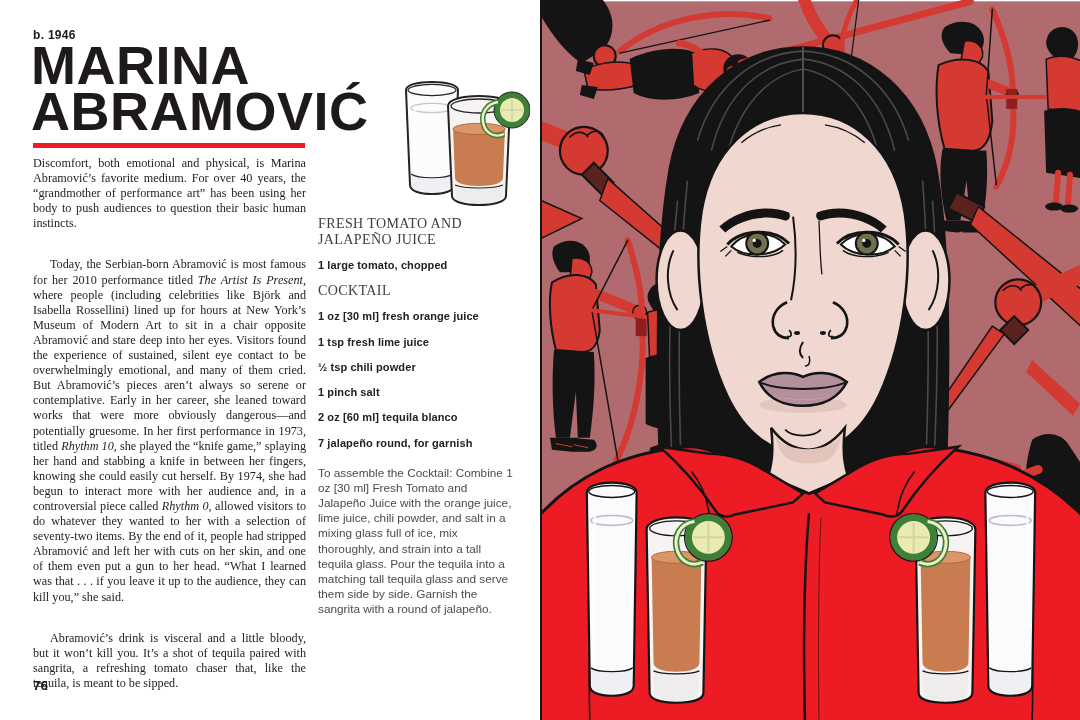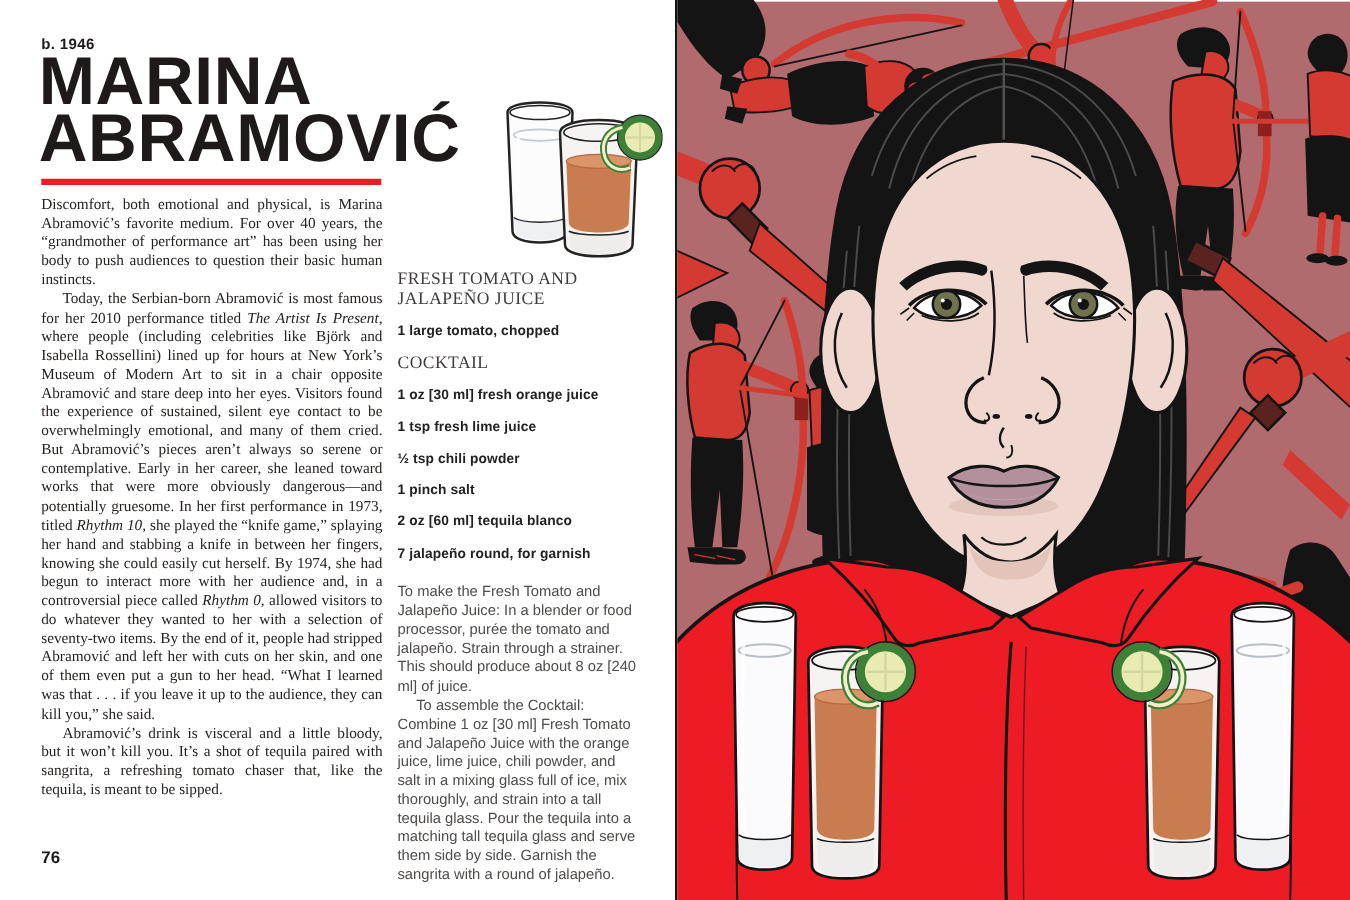--- a/index.html
+++ b/index.html
@@ -11,21 +11,21 @@
   html,body{width:1080px;height:720px;overflow:hidden;background:#ffffff;}
   body{font-family:"Liberation Sans",sans-serif;position:relative;}
 
   .left-page{position:absolute;left:0;top:0;width:596px;height:720px;background:#fff;}
   .birth{position:absolute;left:33px;top:28px;font-size:12px;font-weight:bold;color:var(--ink);letter-spacing:.3px;}
   .title{position:absolute;left:31px;top:42px;font-size:54px;line-height:46px;font-weight:800;color:var(--ink);letter-spacing:.5px;}
   .title span{display:block;}
   .red-rule{position:absolute;left:33px;top:143px;width:272px;height:5px;background:var(--accent-red);}
   .body-text{position:absolute;left:33px;top:156px;width:273px;font-family:"Liberation Serif",serif;
     font-size:12.2px;line-height:15.1px;color:var(--body-text);text-align:justify;}
-  .body-text p+p{text-indent:17px;}
+  .body-text p+p{text-indent:17px;margin-top:26px;}
   .body-text em{font-style:italic;}
   .page-number{position:absolute;left:33px;top:678px;font-size:13.5px;font-weight:bold;color:var(--ink);}
 
   .mini-illo{position:absolute;left:398px;top:78px;width:132px;height:130px;}
 
   .recipe-col{position:absolute;left:318px;top:206px;width:196px;}
   .recipe-heading{display:inline-block;font-size:13px;font-weight:bold;letter-spacing:.8px;color:var(--ink);
     border-bottom:2.5px solid #141414;padding-bottom:5px;margin-bottom:14px;}
   .sec-label{font-family:"Liberation Serif",serif;font-size:14px;letter-spacing:.4px;color:#403c3b;margin:10px 0 10px;}
   .ingredient{font-size:11px;font-weight:bold;color:#232020;line-height:1.3;margin-bottom:11px;white-space:pre-line;letter-spacing:.1px;}
@@ -93,21 +93,20 @@
         <div class="ingredient">1 large tomato, chopped</div>
         <div class="sec-label">COCKTAIL</div>
         <div class="ingredient">1 oz [30 ml] fresh orange juice</div>
         <div class="ingredient">1 tsp fresh lime juice</div>
         <div class="ingredient">½ tsp chili powder</div>
         <div class="ingredient">1 pinch salt</div>
         <div class="ingredient">2 oz [60 ml] tequila blanco</div>
         <div class="ingredient">7 jalapeño round, for garnish</div>
       </div>
     <div class="instructions">
-        <p>To make the Fresh Tomato and Jalapeño Juice: In a blender or food processor, purée the tomato and jalapeño. Strain through a strainer. This should produce about 8 oz [240 ml] of juice.</p>
         <p>To assemble the Cocktail: Combine 1 oz [30 ml] Fresh Tomato and Jalapeño Juice with the orange juice, lime juice, chili powder, and salt in a mixing glass full of ice, mix thoroughly, and strain into a tall tequila glass. Pour the tequila into a matching tall tequila glass and serve them side by side. Garnish the sangrita with a round of jalapeño.</p>
       </div>
   </div>
 
   <div class="page-number">76</div>
 </div>
 
 <div class="illustration">
 <svg viewBox="0 0 540 720">
   <defs>

